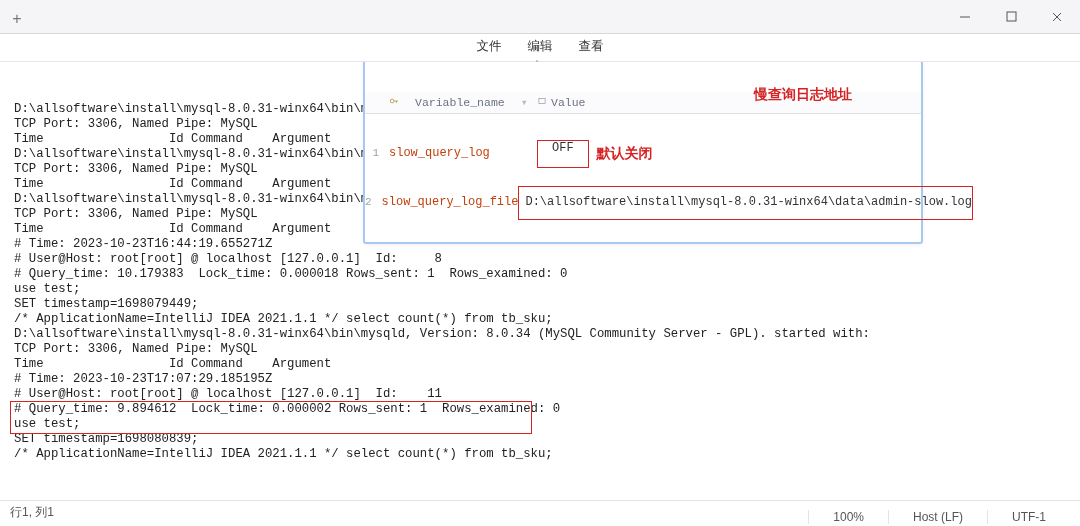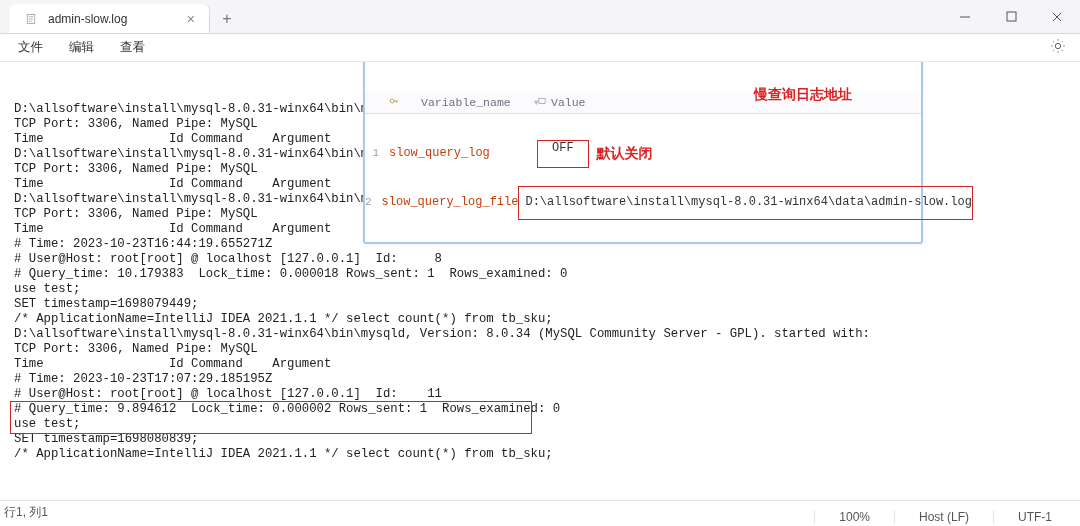--- a/index.html
+++ b/index.html
@@ -46,20 +46,21 @@
   .win-ctrls div {
     width: 46px; display: flex; align-items: center; justify-content: center;
     color: #555;
   }
   .menubar {
     height: 28px;
     display: flex; align-items: center;
     padding: 0 8px;
     border-bottom: 1px solid #e6e6e8;
     justify-content: space-between;
+    flex-direction: column;
   }
   .menus { display: flex; gap: 6px; }
   .menus div { padding: 4px 10px; font-size: 12.5px; color: #333; }
   .gear { color: #666; margin-right: 6px; }
   .content {
     position: relative;
     padding: 10px 14px 0 14px;
     font-family: Consolas, "Courier New", monospace;
     font-size: 12.3px;
     line-height: 15px;
@@ -89,21 +90,21 @@
     font-size: 12px;
   }
   .ov-header {
     display: flex; height: 22px; align-items: center;
     border-bottom: 1px solid #e0e0e0;
     color: #6b7280;
     font-size: 11.5px;
     background: #fbfbfd;
   }
   .ov-gutter-h { width: 18px; }
-  .ov-col1-h { width: 148px; padding-left: 6px; display:flex; align-items:center; gap:22px;}
+  .ov-col1-h { width: 148px; padding-left: 6px; display:flex; align-items:center; gap:16px;}
   .ov-col2-h { flex: 1; padding-left: 6px; display:flex; align-items:center; gap:4px;}
   .keyicon svg { width: 10px; height: 10px; }
   .ov-row { display: flex; height: 19px; align-items: center; }
   .ov-gutter { width: 18px; text-align: right; padding-right: 4px; color: #9aa0a6; font-size: 11px;}
   .ov-col1 { width: 148px; padding-left: 6px; color: #c2410c;}
   .ov-col2 { flex: 1; padding-left: 6px; color: #333; }
   .ov-row.last .ov-col2 {
     border-bottom: 1.5px solid #d62222;
     border-left: 1.5px solid #d62222;
     border-right: 1.5px solid #d62222;
@@ -128,41 +129,29 @@
     position: absolute;
     top: 25px;
     left: 754px;
     z-index: 12;
   }
   .statusbar {
     position: absolute; bottom: 2px; left: 0; right: 0;
     height: 24px; border-top: 1px solid #e4e4e6;
     display: flex; align-items: center;
     font-size: 12px; color: #555;
-    padding: 0 4px;
+    padding: 0 10px;
   }
   .statusbar .right { margin-left: auto; display: flex; gap: 0; margin-top: 9px; }
   .statusbar .right div { border-left: 1px solid #e4e4e6; padding: 0 24px; }
 </style>
 </head>
 <body>
 
 <div class="titlebar">
-  <div class="tab">
-    <span class="icon-slot">
-      <svg viewBox="0 0 16 16" width="12" height="12">
-          <rect x="3" y="2" width="10" height="12" fill="none" stroke="#999" stroke-width="1"></rect>
-          <line x1="5" y1="5" x2="11" y2="5" stroke="#999"></line>
-          <line x1="5" y1="8" x2="11" y2="8" stroke="#999"></line>
-          <line x1="5" y1="11" x2="9" y2="11" stroke="#999"></line>
-        </svg>
-    </span>
-    <span>admin-slow.log</span>
-    <span class="close">×</span>
-  </div>
   <div class="newtab">+</div>
   <div class="win-ctrls">
     <div>
         <svg width="12" height="12">
           <line x1="1" y1="6" x2="11" y2="6" stroke="#555" stroke-width="1"></line>
         </svg>
       </div>
     <div>
         <svg width="11" height="11">
           <rect x="1" y="1" width="9" height="9" fill="none" stroke="#555" stroke-width="1"></rect>

